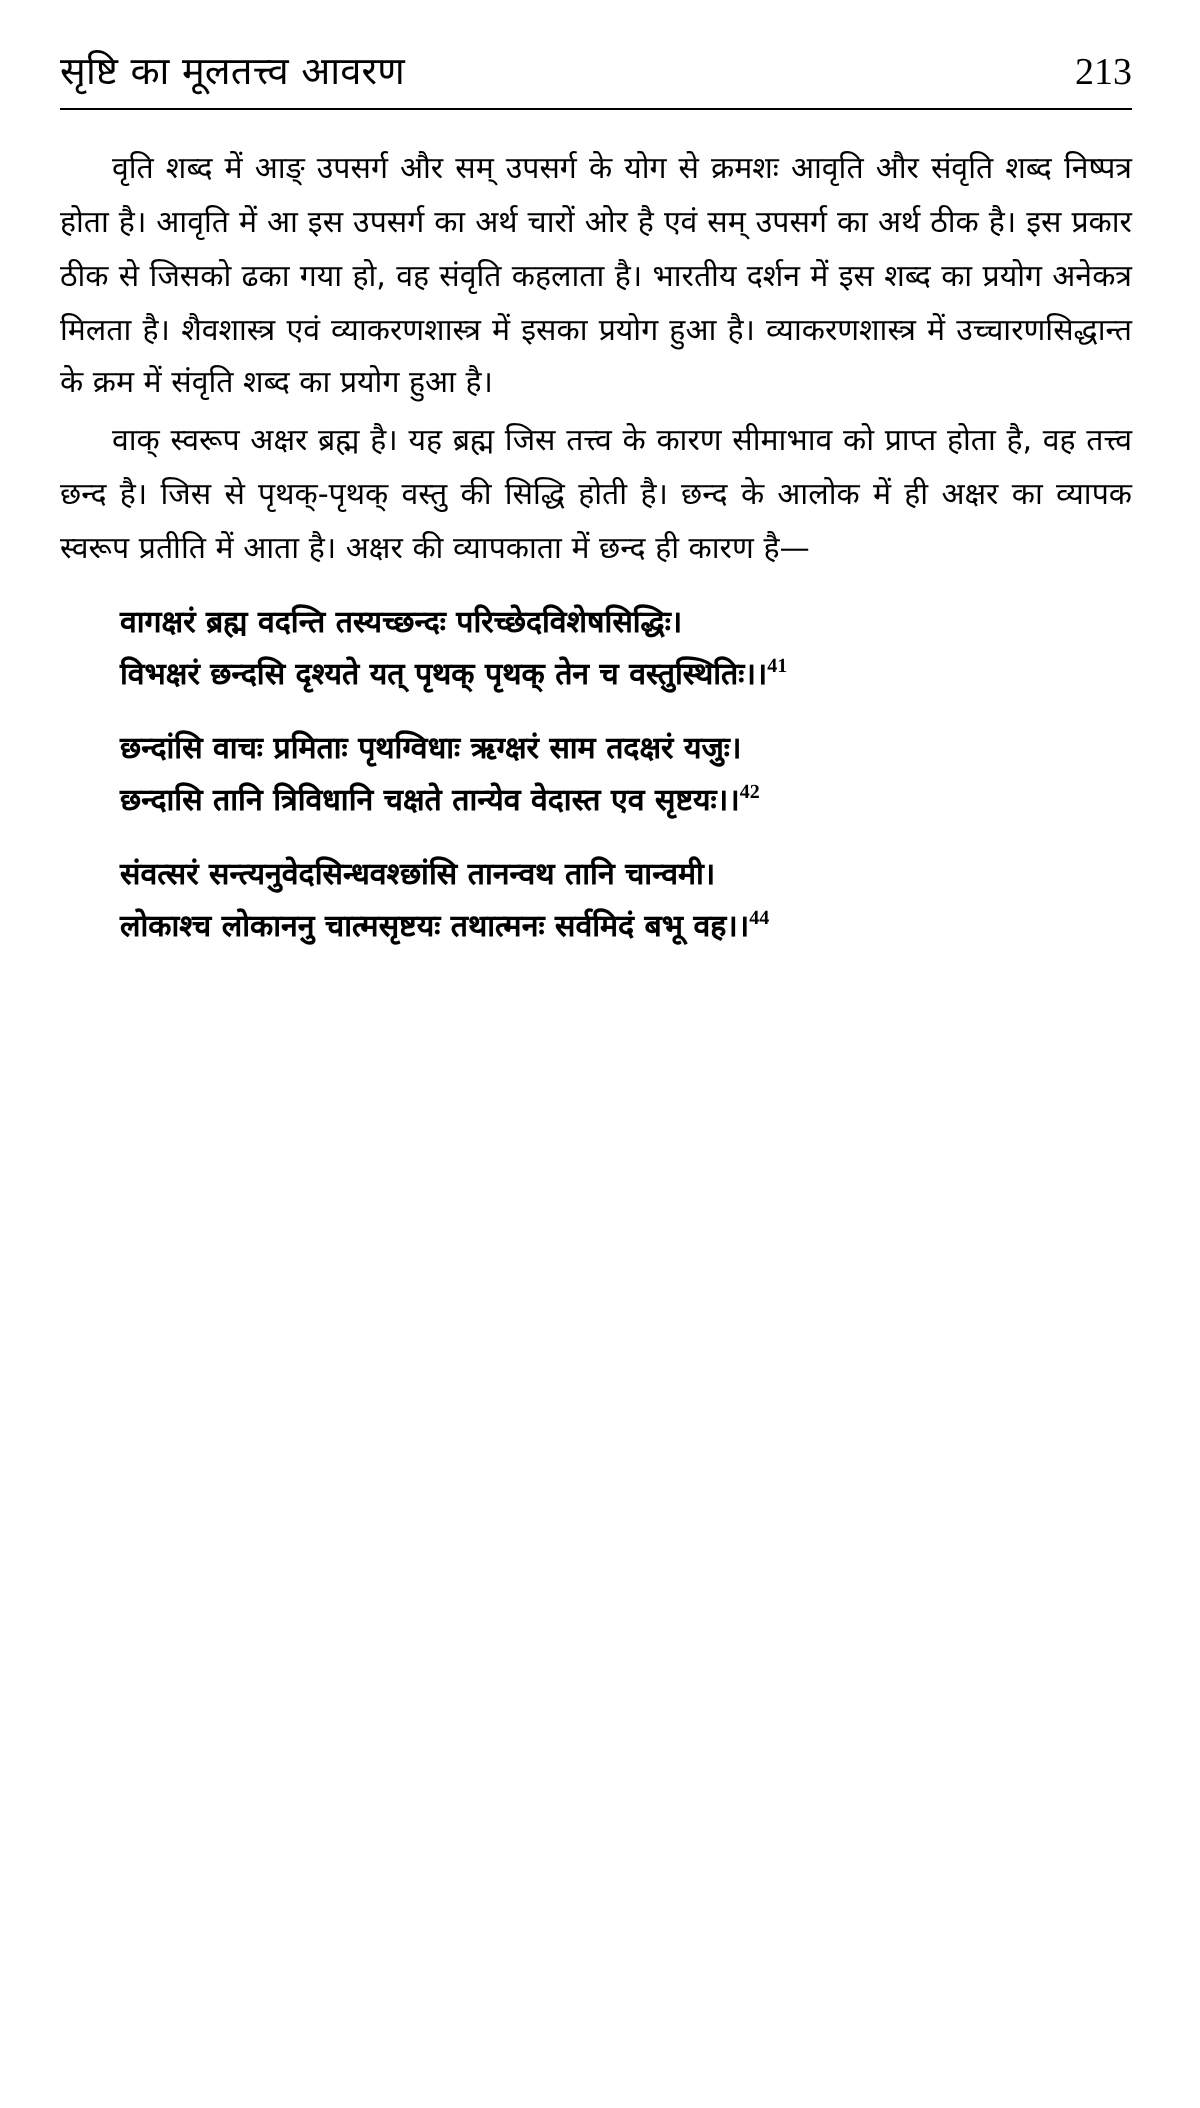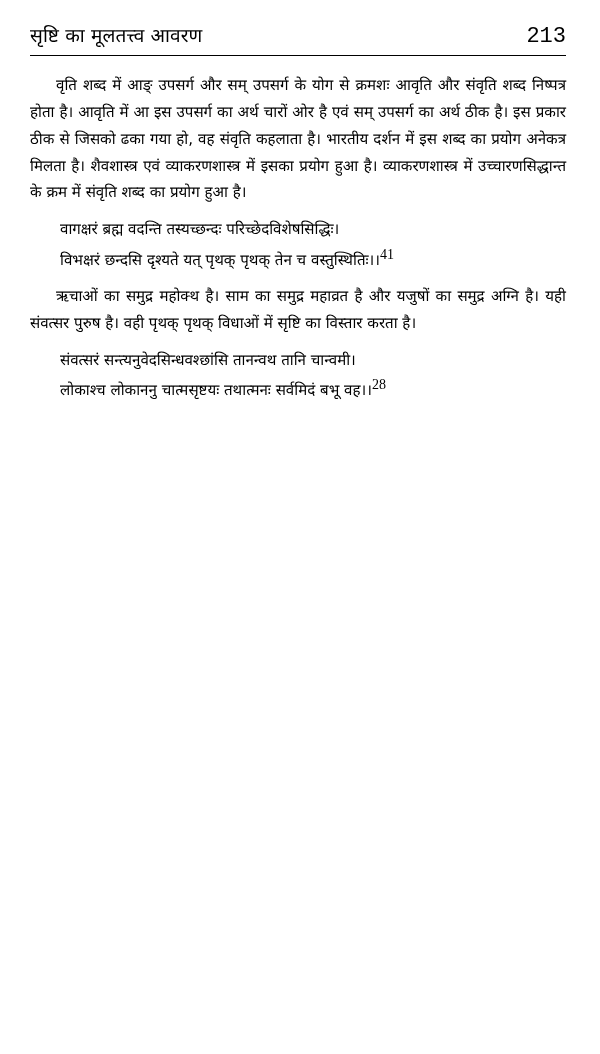--- a/index.html
+++ b/index.html
@@ -28,22 +28,22 @@
     justify-content: space-between;
     margin-bottom: 6px;
   }
   .header-title {
     font-size: 19px;
     font-family: "DejaVu Sans", "Liberation Sans", sans-serif;
     letter-spacing: 0.1px;
     white-space: nowrap;
   }
   .header-page-number {
-    font-size: 22px;
-    font-family: Liberation Mono, monospace;
+    font-size: 19px;
+    font-family: Liberation Serif, serif;
   }
   .rule {
     border: 0;
     border-top: 1px solid #000;
     margin: 3px 0 16px 0;
   }
   .body-text {
     font-family: "DejaVu Sans", "Liberation Sans", sans-serif;
     font-size: 15.1px;
     line-height: 1.78;
@@ -52,58 +52,63 @@
   }
   p.para {
     margin: 0 0 2px 0;
     text-indent: 26px;
   }
   .verse {
     margin: 10px 0 10px 0;
     font-family: "DejaVu Sans", "Liberation Sans", sans-serif;
     font-size: 15.1px;
     line-height: 1.75;
+    font-weight: bold;
   }
   .verse .vline {
     display: block;
     padding-left: 30px;
     white-space: nowrap;
   }
   .fn {
-    font-size: 14px;
+    font-size: 10px;
     vertical-align: super;
     font-family: "Liberation Serif", "DejaVu Serif", serif;
   }
 </style>
 </head>
 <body>
 
 <div class="page">
 
   <div class="header">
     <div class="header-title">सृष्टि का मूलतत्त्व आवरण</div>
     <div class="header-page-number">213</div>
   </div>
   <hr class="rule">
 
   <div class="body-text">
 
     <p class="para">वृति शब्द में आङ् उपसर्ग और सम् उपसर्ग के योग से क्रमशः आवृति और संवृति शब्द निष्पत्र होता है। आवृति में आ इस उपसर्ग का अर्थ चारों ओर है एवं सम् उपसर्ग का अर्थ ठीक है। इस प्रकार ठीक से जिसको ढका गया हो, वह संवृति कहलाता है। भारतीय दर्शन में इस शब्द का प्रयोग अनेकत्र मिलता है। शैवशास्त्र एवं व्याकरणशास्त्र में इसका प्रयोग हुआ है। व्याकरणशास्त्र में उच्चारणसिद्धान्त के क्रम में संवृति शब्द का प्रयोग हुआ है।</p>
 
+    <p class="para">वाक् स्वरूप अक्षर ब्रह्म है। यह ब्रह्म जिस तत्त्व के कारण सीमाभाव को प्राप्त होता है, वह तत्त्व छन्द है। जिस से पृथक्-पृथक् वस्तु की सिद्धि होती है। छन्द के आलोक में ही अक्षर का व्यापक स्वरूप प्रतीति में आता है। अक्षर की व्यापकाता में छन्द ही कारण है—</p>
 
     <div class="verse">
       <span class="vline">वागक्षरं  ब्रह्म  वदन्ति  तस्यच्छन्दः  परिच्छेदविशेषसिद्धिः।</span>
       <span class="vline"><span>विभक्षरं  छन्दसि  दृश्यते  यत्  पृथक्  पृथक्  तेन  च  वस्तुस्थितिः।।</span><span class="fn">41</span></span>
     </div>
 
 
+    <div class="verse">
+      <span class="vline">छन्दांसि  वाचः  प्रमिताः  पृथग्विधाः  ऋग्क्षरं  साम  तदक्षरं  यजुः।</span>
+      <span class="vline"><span>छन्दासि  तानि  त्रिविधानि  चक्षते  तान्येव  वेदास्त  एव  सृष्टयः।।</span><span class="fn">42</span></span>
+    </div>
 
-    <p class="para">ऋचाओं का समुद्र महोक्थ है। साम का समुद्र महाव्रत है और यजुषों का समुद्र अग्नि है। यही संवत्सर पुरुष है। वही पृथक् पृथक् विधाओं में सृष्टि का विस्तार करता है।</p>
 
 
 
     <div class="verse">
       <span class="vline">संवत्सरं  सन्त्यनुवेदसिन्धवश्छांसि  तानन्वथ  तानि  चान्वमी।</span>
-      <span class="vline"><span>लोकाश्च  लोकाननु  चात्मसृष्टयः  तथात्मनः  सर्वमिदं  बभू  वह।।</span><span class="fn">28</span></span>
+      <span class="vline"><span>लोकाश्च  लोकाननु  चात्मसृष्टयः  तथात्मनः  सर्वमिदं  बभू  वह।।</span><span class="fn">44</span></span>
     </div>
 
   </div>
 </div>
 
 </body></html>

